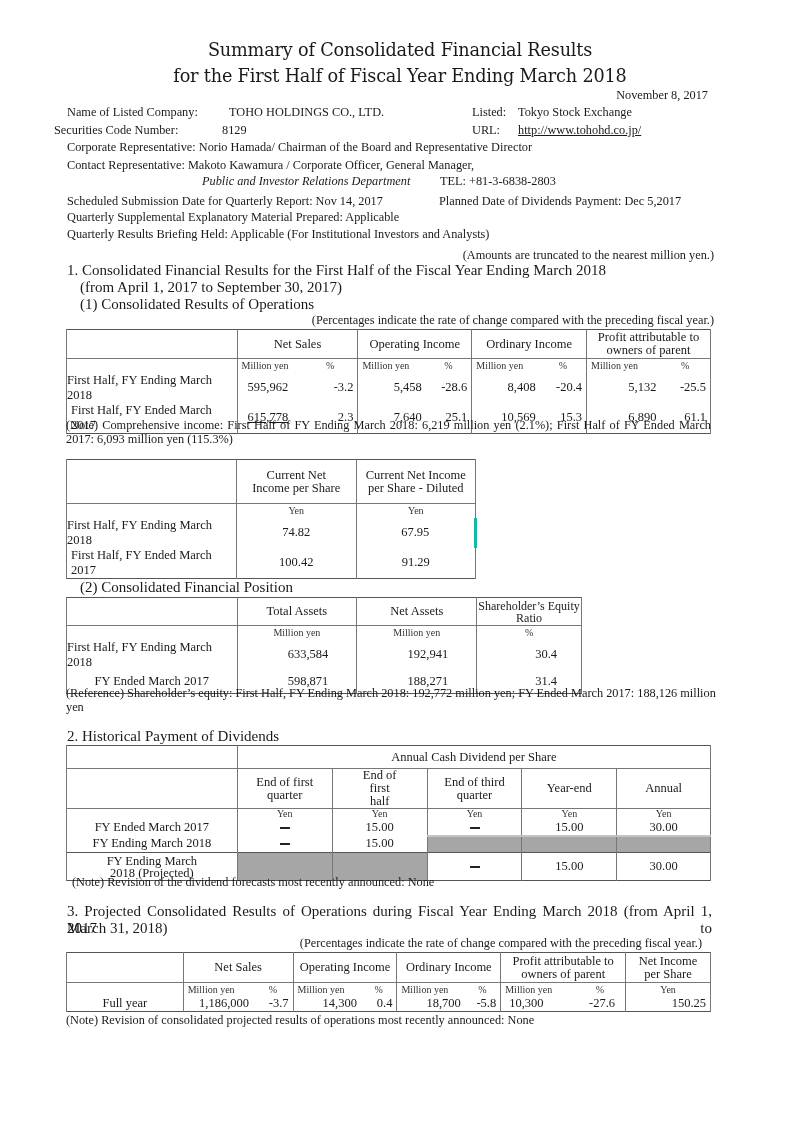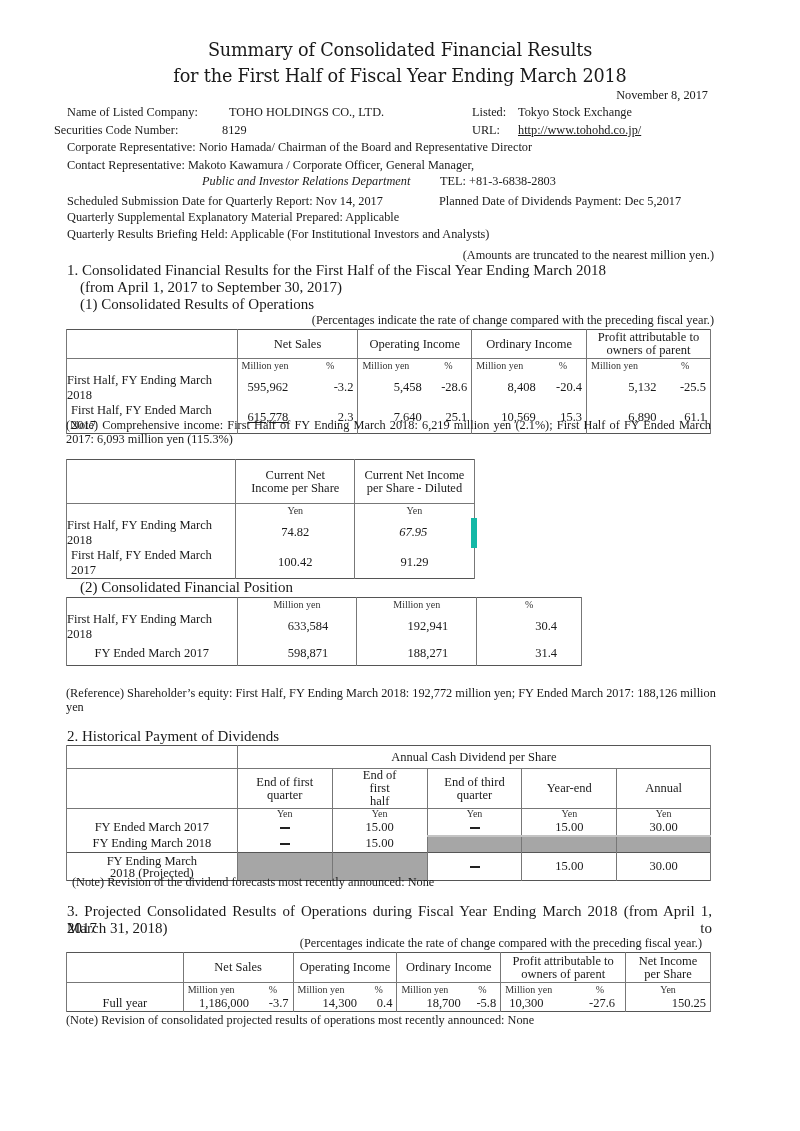--- a/index.html
+++ b/index.html
@@ -127,40 +127,46 @@
     <td style="padding:0 8px;">Current Net Income per Share - Diluted</td>
   </tr>
   <tr class="sub" style="height:14px;">
     <td class="vl"></td>
     <td class="vl unit cl">Yen</td>
     <td class="vl unit cl" style="border-right:1px solid #777;">Yen</td>
   </tr>
   <tr class="sub" style="height:20px;">
     <td class="vl">First Half, FY Ending March 2018</td>
     <td class="vl cl">74.82</td>
-    <td class="vl cl" style="border-right:6px solid #14b8a6;font-style:italic;">67.95</td>
+    <td class="vl cl" style="border-right:3px solid #14b8a6;">67.95</td>
   </tr>
   <tr class="sub" style="height:24px;">
     <td class="vl" style="padding-left:4px;">First Half, FY Ended March 2017</td>
     <td class="vl cl">100.42</td>
     <td class="vl cl" style="border-right:1px solid #777;">91.29</td>
   </tr>
 </tbody>
   </table>
 
 <div class="abs t14" style="top:579px; left:80px;">(2) Consolidated Financial Position</div>
 
 <table class="grid" style="top:597px; left:66px; width:516px;">
   <colgroup>
       <col style="width:171px">
       <col style="width:120px">
       <col style="width:120px">
       <col style="width:105px">
     </colgroup>
   <tbody>
+      <tr class="hdr" style="height:28px;">
+    <td></td>
+    <td>Total Assets</td>
+    <td>Net Assets</td>
+    <td style="font-size:12px; line-height:12px;">Shareholder’s Equity Ratio</td>
+  </tr>
   <tr class="sub" style="height:14px;">
     <td class="vl"></td>
     <td class="vl unit cl">Million yen</td>
     <td class="vl unit cl">Million yen</td>
     <td class="vl unit cl" style="border-right:1px solid #777;">%</td>
   </tr>
   <tr class="sub" style="height:20px;">
     <td class="vl">First Half, FY Ending March 2018</td>
     <td class="vl rl" style="padding-right:28px;">633,584</td>
     <td class="vl rl" style="padding-right:28px;">192,941</td>

